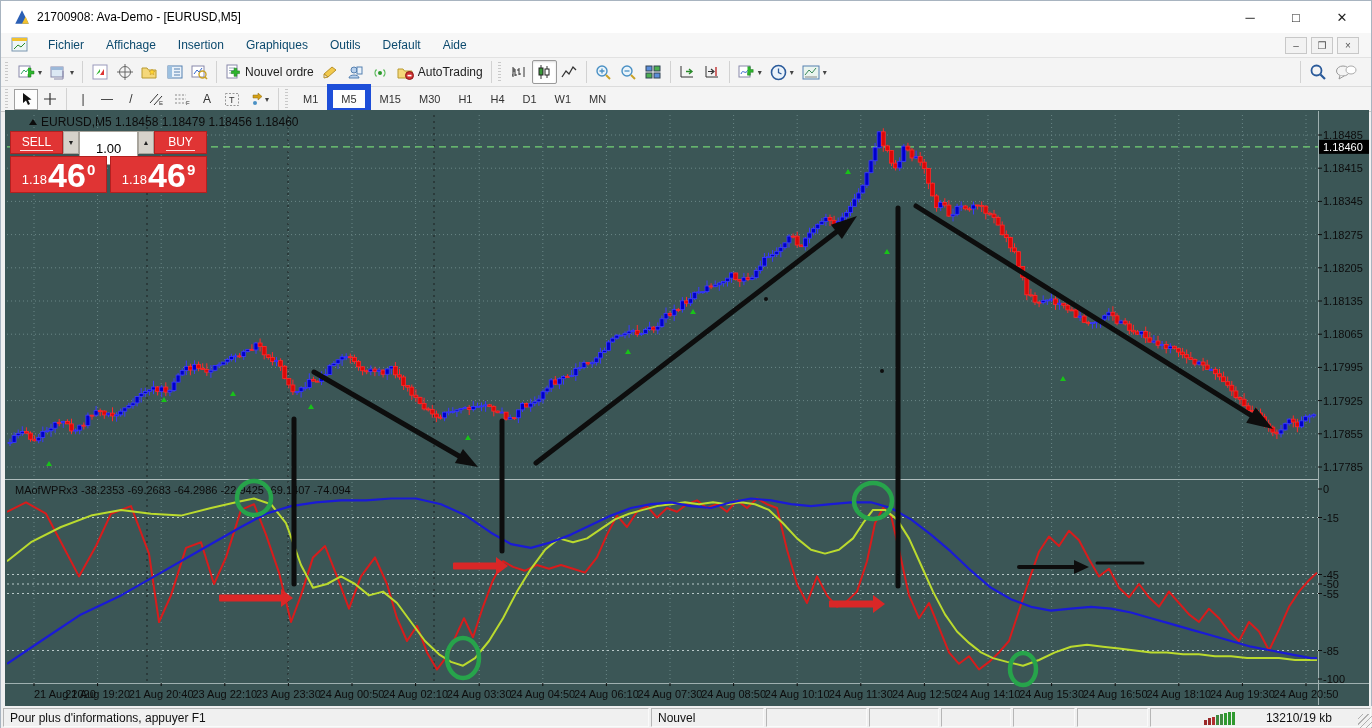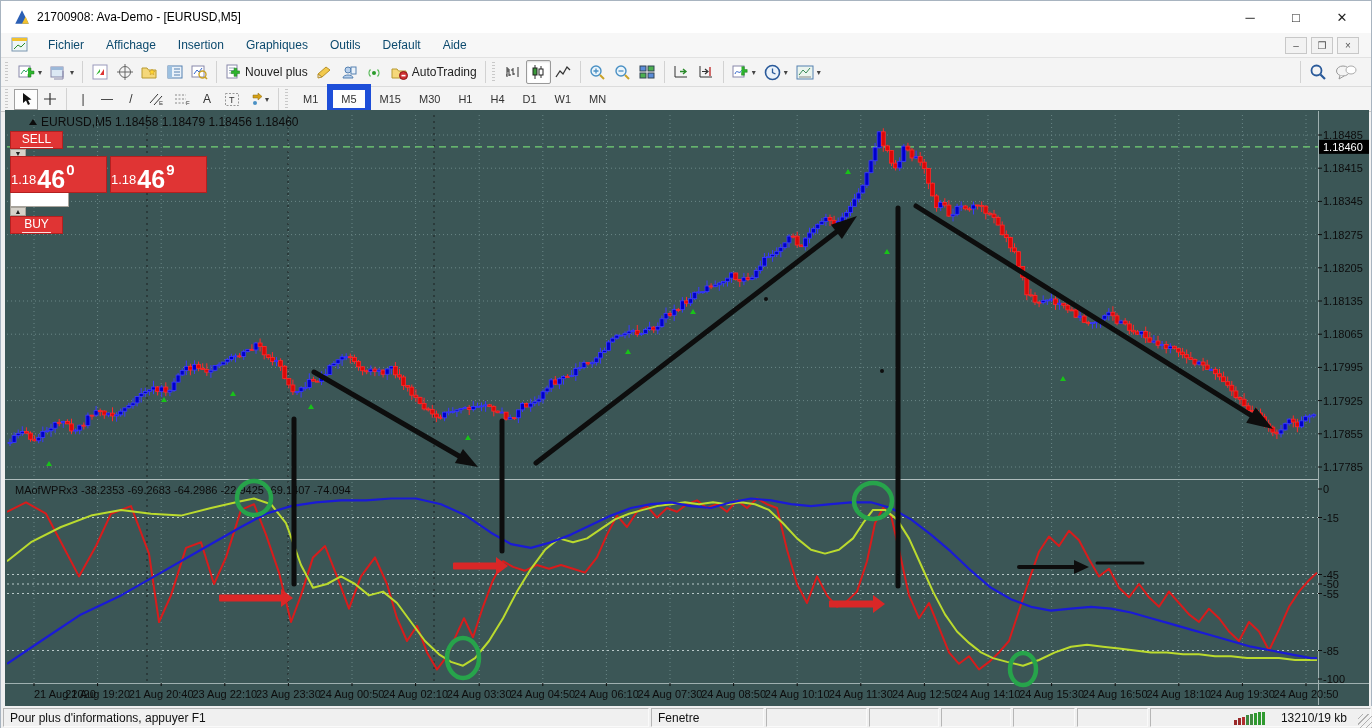--- a/index.html
+++ b/index.html
@@ -43,33 +43,33 @@
   .tf { font-size:11px; color:#333; padding:3px 8px; border:1px solid transparent; }
   .tf.active { background:#fdfdfd; border:6px solid #1d4ed8; }
 
   
   .chart-wrap { position:absolute; left:4px; top:109px; width:1364px; height:596px;
     background:#3b5656; border:1px solid #8fa0a0; }
   svg text { font-family:"Liberation Sans", sans-serif; }
 
   
   .trade-panel { position:absolute; left:4px; top:20px; width:197px; }
-  .tp-top { display:flex; height:23px;flex-direction:column; }
+  .tp-top { display:flex; height:23px; }
   .tp-btn { width:53px; background:#e03434; color:#fff; font-size:12px; display:flex;
     align-items:center; justify-content:center; border:1px solid #b32020; }
   .tp-btn span { border-bottom:1px solid rgba(255,255,255,.85); padding:0 2px 1px; }
   .tp-spin { width:16px; background:#d6d2ca; border:1px solid #a8a49c; font-size:7px;
     display:flex; align-items:center; justify-content:center; color:#222; }
   .tp-vol { width:59px; background:#fff; border:1px solid #a8a49c; font-size:13px;
     text-align:center; color:#000; padding:16px; }
   .tp-prices { display:flex; gap:3px; margin-top:2px; }
   .tp-price { width:97px; height:37px; background:#e03434; border:1px solid #b32020;
-    color:#fff; display:flex; align-items:flex-end; padding-bottom:2px; }
+    color:#fff; display:flex; align-items:flex-end; justify-content:center; padding-bottom:2px; }
   .tp-small { font-size:13px; margin:0 1px 3px 0; }
-  .tp-big { font-size:25px; font-weight:bold; line-height:.85; }
+  .tp-big { font-size:34px; font-weight:bold; line-height:.85; }
   .tp-sup { font-size:15px; font-weight:bold; margin:2px 0 12px 1px; }
 
   
   .statusbar { position:absolute; left:0; top:705px; width:1372px; height:23px; background:#f0f0f0;
     display:flex; align-items:stretch; padding:2px 2px; font-size:12px; color:#111; }
   .cell { border:1px solid #b6b6b6; border-bottom-color:#fafafa; border-right-color:#fafafa;
     display:flex; align-items:center; padding:0 6px; margin-right:2px; }
   .grip-corner { position:absolute; right:1px; bottom:1px; width:14px; height:14px;
     background:repeating-linear-gradient(135deg, transparent 0 3px, #b0b0b0 3px 4px); }
 </style>
@@ -164,21 +164,21 @@
         <path d="M14 13 L16 15" stroke="#c9a227" stroke-width="1.6"></path>
       </svg>
     </div>
     <div class="sep"></div>
     <div class="tbtn labeled">
       <svg width="17" height="17" viewBox="0 0 17 17">
         <rect x="2" y="1" width="10" height="13" fill="#fff" stroke="#88a"></rect>
         <path d="M4 4 h6 M4 6.5 h6 M4 9 h4" stroke="#9ab"></path>
         <path d="M9 8 h3 v3 h3 v3 h-3 v3 h-3 v-3 h-3 v-3 h3 Z" fill="#2db52d" stroke="#157a15" stroke-width=".6" transform="translate(1,-3) scale(.9)"></path>
       </svg>
-      <span>Nouvel plus</span>
+      <span>Nouvel ordre</span>
     </div>
     <div class="tbtn">
       <svg width="17" height="16" viewBox="0 0 17 16">
         <path d="M2 10 L10 3 L14 6 L6 13 Z" fill="#f2c94c" stroke="#b8912a"></path>
         <path d="M2 10 L6 13 L2 14 Z" fill="#e8e0d0" stroke="#b8912a"></path>
       </svg>
     </div>
     <div class="tbtn">
       <svg width="17" height="16" viewBox="0 0 17 16">
         <circle cx="7" cy="6" r="3" fill="#b8d0ec" stroke="#5580b0"></circle>
@@ -1219,28 +1219,28 @@
         </div>
       </div>
     </div>
   </div>
 
   <div class="statusbar">
     <div class="cell" style="width:646px;text-align:right;">
       <span>Pour plus d'informations, appuyer F1</span>
     </div>
     <div class="cell" style="width:113px;">
-      <span>Fenetre</span>
+      <span>Nouvel</span>
     </div>
     <div class="cell" style="width:101px;"></div>
     <div class="cell" style="width:70px;"></div>
     <div class="cell" style="width:70px;"></div>
     <div class="cell" style="width:62px;"></div>
     <div class="cell" style="width:71px;"></div>
-    <div class="cell" style="flex:1; justify-content:flex-end; gap:5px; margin-right:0;">
+    <div class="cell" style="flex:1; justify-content:flex-end; gap:20px; margin-right:0;">
       <svg width="42" height="14" viewBox="0 0 42 14">
         <rect x="0" y="9" width="3" height="5" fill="#9a2a2a"></rect>
           <rect x="4" y="7" width="3" height="7" fill="#9a2a2a"></rect>
         <rect x="8" y="6" width="3" height="8" fill="#b03030"></rect>
           <rect x="12" y="4" width="3" height="10" fill="#3f8a3f"></rect>
         <rect x="16" y="3" width="3" height="11" fill="#3f8a3f"></rect>
           <rect x="20" y="2" width="3" height="12" fill="#2f9a2f"></rect>
         <rect x="24" y="1" width="3" height="13" fill="#2f9a2f"></rect>
           <rect x="28" y="1" width="3" height="13" fill="#2f9a2f"></rect>
       </svg>

